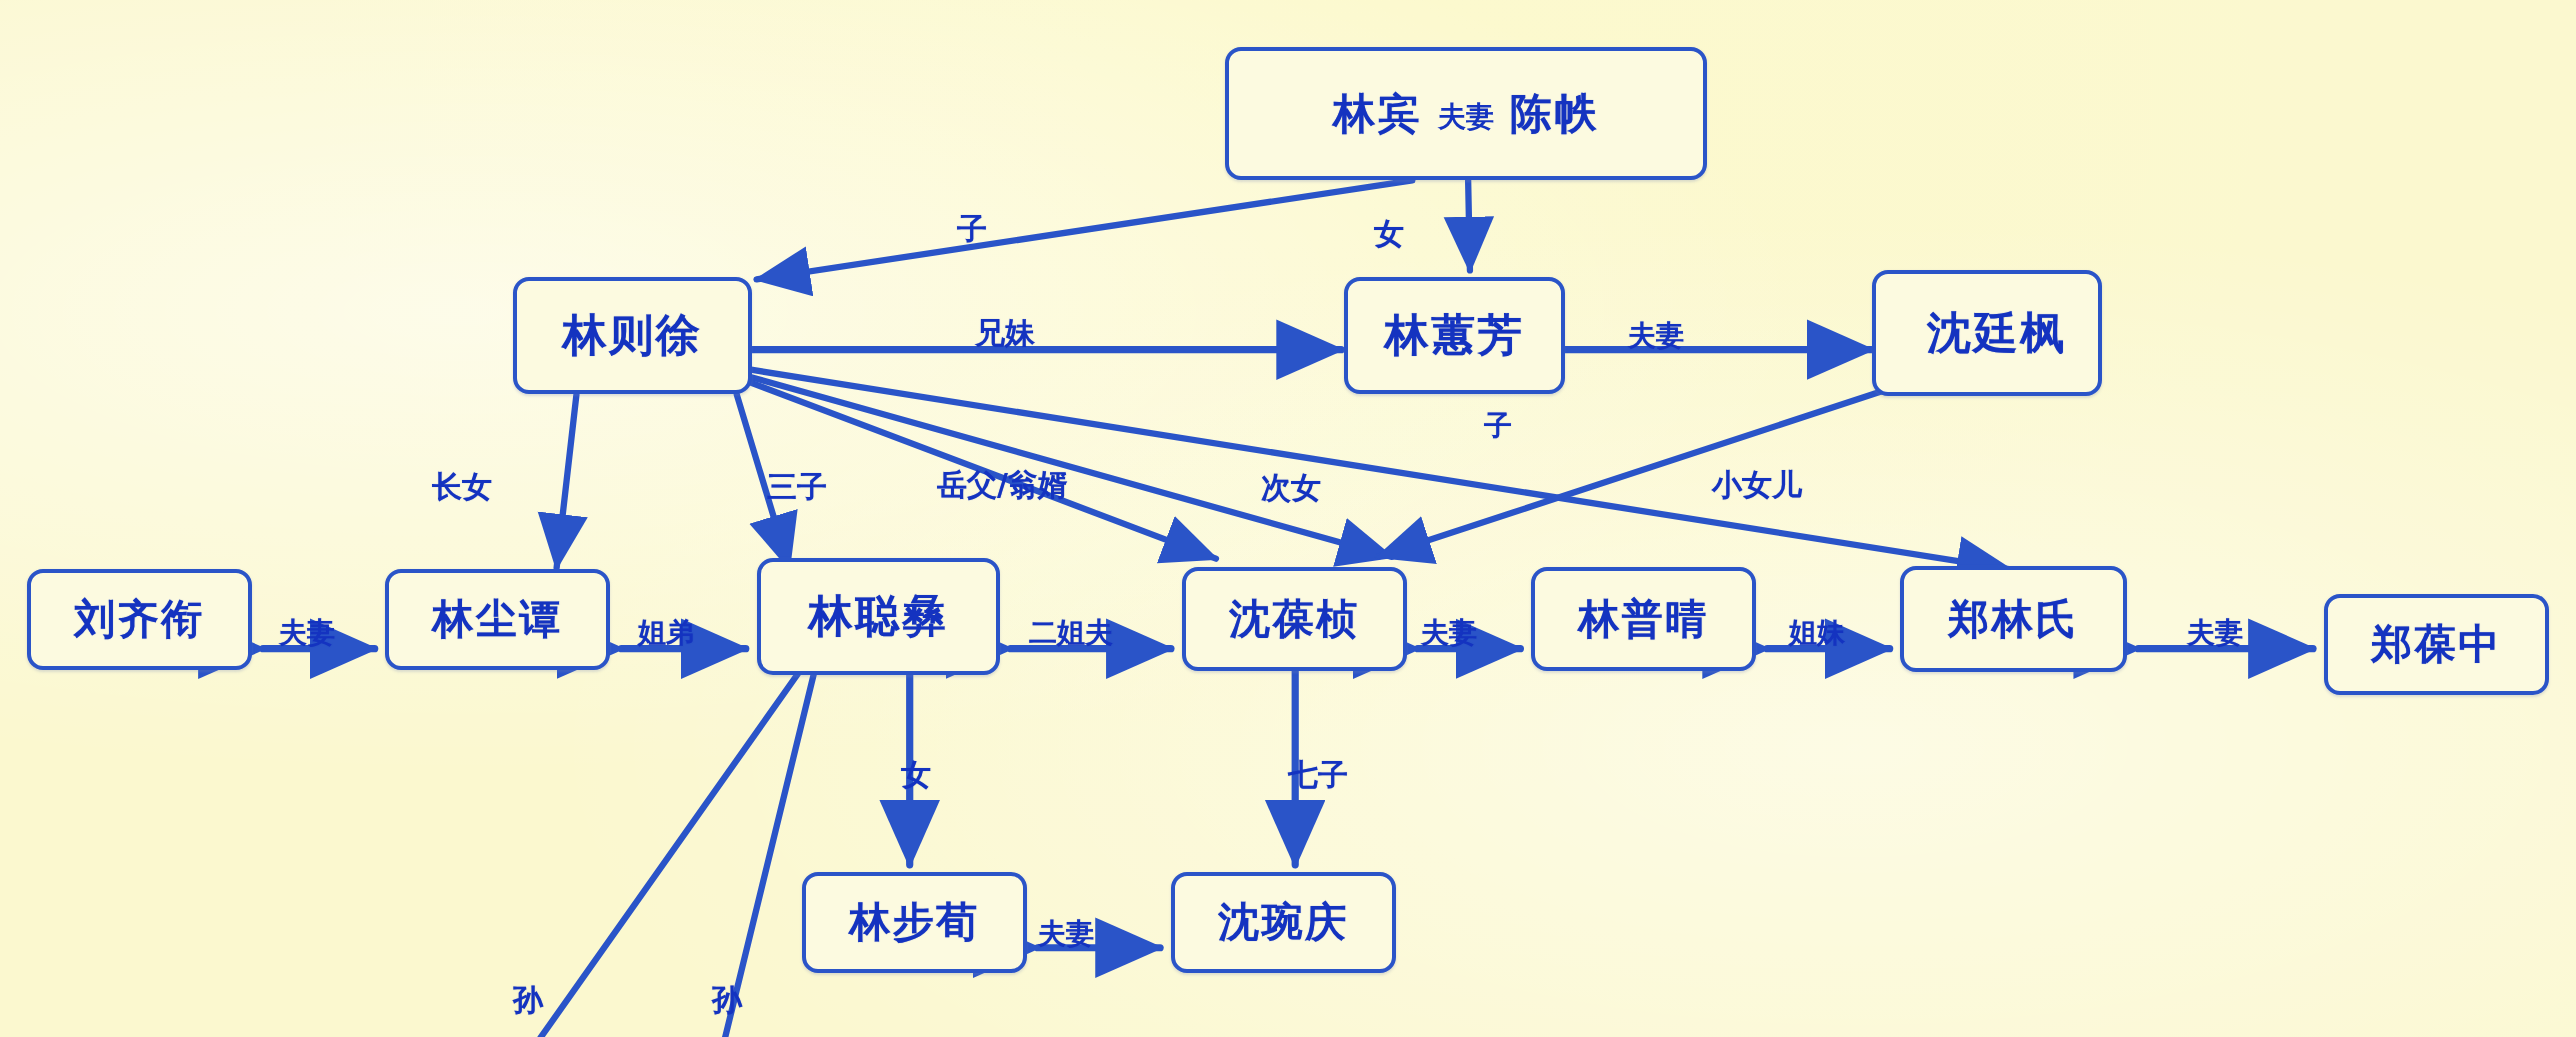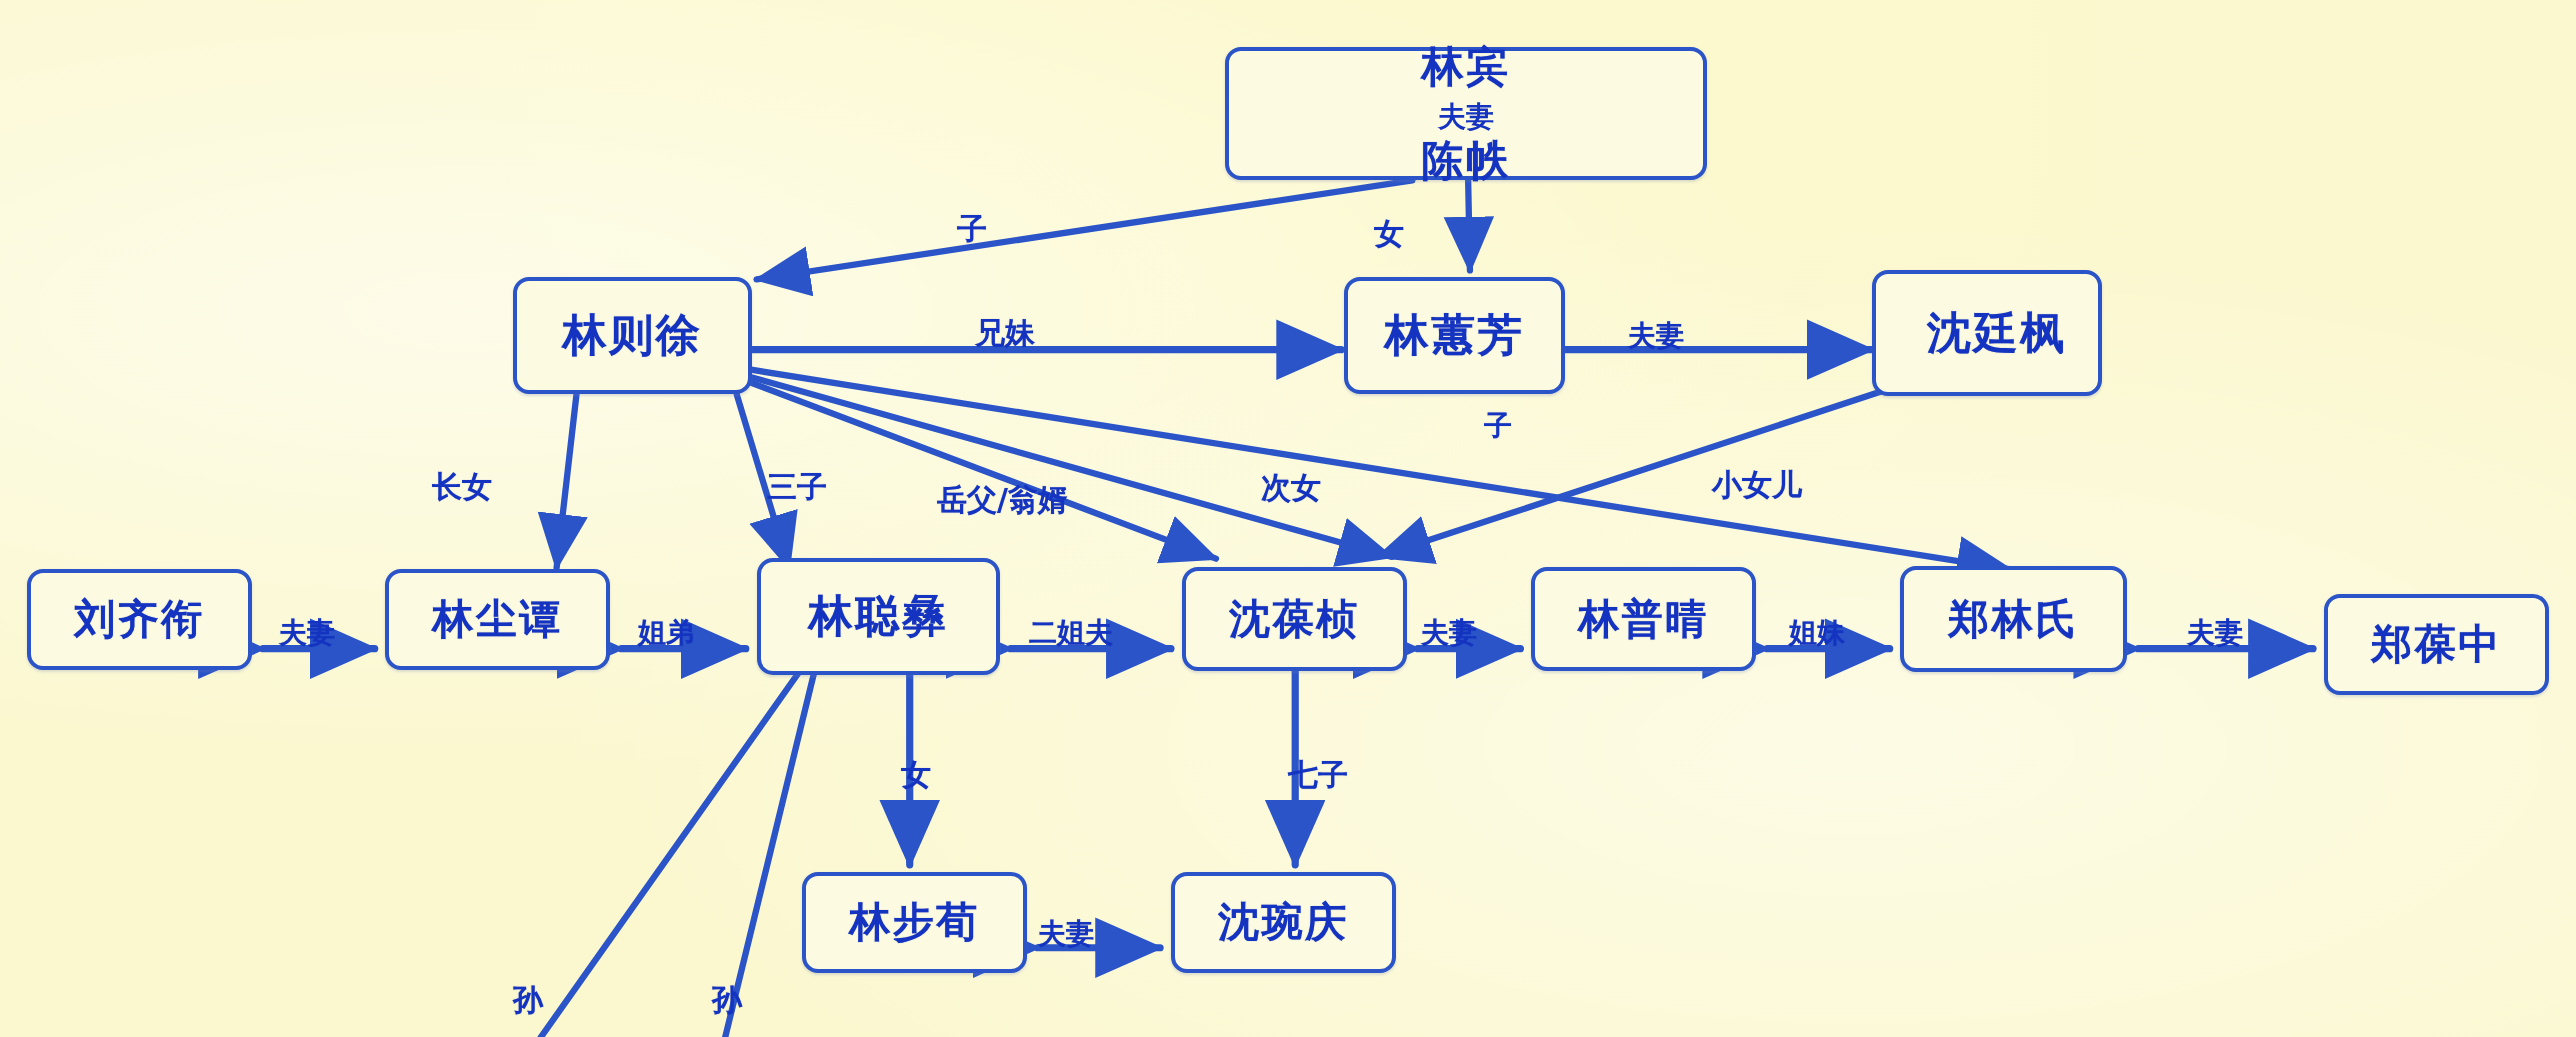--- a/index.html
+++ b/index.html
@@ -118,21 +118,21 @@
       <path d="M1010,742 L1010,960" stroke-width="8" marker-end="url(#ahs)"></path>
 
       <path d="M1438,742 L1438,960" stroke-width="8" marker-end="url(#ahs)"></path>
 
       <path d="M890,742 L600,1152" stroke-width="7"></path>
       <path d="M905,742 L805,1152" stroke-width="7"></path>
 
     </g>
   </svg>
 
-  <div class="node pairbox" style="left:1225px; top:47px; width:482px; height:133px;flex-direction:column;">
+  <div class="node pairbox" style="left:1225px; top:47px; width:482px; height:133px;">
     <span class="nm">林宾</span>
     <span class="rel-inner">夫妻</span>
     <span class="nm">陈帙</span>
   </div>
 
   <div class="node sz-lg" style="left:513px; top:277px; width:239px; height:117px;">
     <span class="nm">林则徐</span>
   </div>
 
   <div class="node sz-lg" style="left:1344px; top:277px; width:221px; height:117px;">
@@ -198,21 +198,21 @@
   <span class="elabel" style="left:975px; top:313px;">兄妹</span>
 
   <span class="elabel small" style="left:1628px; top:317px;">夫妻</span>
 
   <span class="elabel small" style="left:1484px; top:407px;">子</span>
 
   <span class="elabel" style="left:432px; top:467px;">长女</span>
 
   <span class="elabel" style="left:767px; top:467px;">三子</span>
 
-  <span class="elabel" style="left:937px; top:465px;margin-top:15px;">岳父/翁婿</span>
+  <span class="elabel" style="left:937px; top:465px;">岳父/翁婿</span>
 
   <span class="elabel" style="left:1261px; top:468px;">次女</span>
 
   <span class="elabel" style="left:1664px; top:465px;margin-left:48px;">小女儿</span>
 
   <span class="elabel small" style="left:279px; top:614px;">夫妻</span>
 
   <span class="elabel small" style="left:638px; top:614px;">姐弟</span>
 
   <span class="elabel small" style="left:1029px; top:614px;">二姐夫</span>

